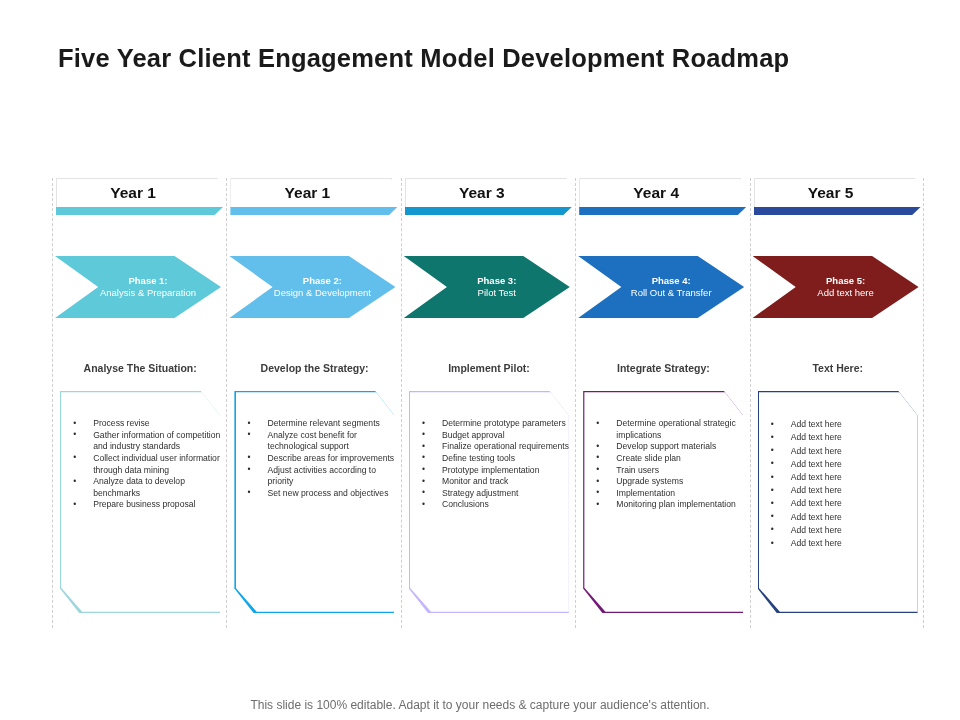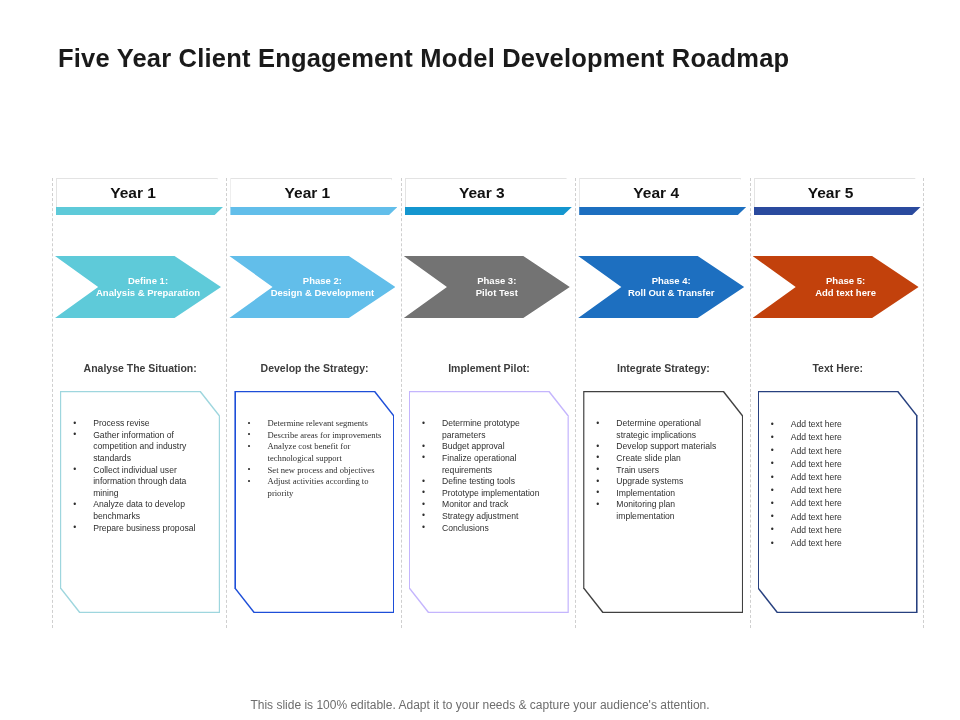--- a/index.html
+++ b/index.html
@@ -105,21 +105,21 @@
   .chevron-text {
     color: #ffffff;
     font-size: 9.5px;
     font-weight: bold;
     line-height: 12.5px;
     text-align: center;
     padding-left: 26px;
     padding-right: 6px;
   }
   .chevron-text .ph-sub {
-    font-weight: bold;
+    font-weight: normal;
   }
 
   
   .section-label {
     position: absolute;
     left: 0;
     top: 184px;
     width: 174.4px;
     text-align: center;
     font-size: 10.5px;
@@ -141,20 +141,21 @@
     overflow: hidden;
   }
   .content-box-inner {
     position: absolute;
     left: 1.2px; top: 1.2px;
     width: calc(100% - 2.4px);
     height: calc(100% - 2.4px);
     background: #ffffff;
     -webkit-clip-path: polygon(0 0, 88% 0, 100% 11%, 100% 100%, 12% 100%, 0 89%);
     clip-path: polygon(0 0, 88% 0, 100% 11%, 100% 100%, 12% 100%, 0 89%);
+    padding-left: 18px;
   }
   .bullets {
     position: absolute;
     left: 0;
     top: 26px;
     width: 100%;
     box-sizing: border-box;
     padding: 0 8px 0 6px;
     margin: 0;
     list-style: none;
@@ -198,21 +199,21 @@
   <div id="page-title">Five Year Client Engagement Model Development Roadmap</div>
 
   <div id="columns">
       <div class="column">
         <div class="year-head">
           <span class="year-label">Year 1</span>
         </div>
         <div class="year-bar" style="background: rgb(94, 202, 217);"></div>
         <div class="chevron" style="background: rgb(94, 202, 217);">
           <div class="chevron-text">
-            <div>Define 1:</div>
+            <div>Phase 1:</div>
             <div class="ph-sub">Analysis &amp; Preparation</div>
           </div>
         </div>
         <div class="section-label">Analyse The Situation:</div>
         <div class="content-box" style="background: rgb(158, 214, 222);">
           <div class="content-box-inner">
             <ul class="bullets">
               <li>Process revise</li>
               <li>Gather information of competition and industry standards</li>
               <li>Collect individual user information through data mining</li>
@@ -227,38 +228,38 @@
           <span class="year-label">Year 1</span>
         </div>
         <div class="year-bar" style="background: rgb(98, 190, 234);"></div>
         <div class="chevron" style="background: rgb(98, 190, 234);">
           <div class="chevron-text">
             <div>Phase 2:</div>
             <div class="ph-sub">Design &amp; Development</div>
           </div>
         </div>
         <div class="section-label">Develop the Strategy:</div>
-        <div class="content-box" style="background: #1d4ed8; font-family: Liberation Serif, serif;">
+        <div class="content-box" style="background: #0ea5e9;">
           <div class="content-box-inner">
             <ul class="bullets">
               <li>Determine relevant segments</li>
+              <li>Analyze cost benefit for technological support</li>
               <li>Describe areas for improvements</li>
-              <li>Analyze cost benefit for technological support</li>
+              <li>Adjust activities according to priority</li>
               <li>Set new process and objectives</li>
-              <li>Adjust activities according to priority</li>
             </ul>
           </div>
         </div>
       </div>
       <div class="column">
         <div class="year-head">
           <span class="year-label">Year 3</span>
         </div>
         <div class="year-bar" style="background: rgb(20, 150, 207);"></div>
-        <div class="chevron" style="background: #737373;">
+        <div class="chevron" style="background: #0f766e;">
           <div class="chevron-text">
             <div>Phase 3:</div>
             <div class="ph-sub">Pilot Test</div>
           </div>
         </div>
         <div class="section-label">Implement Pilot:</div>
         <div class="content-box" style="background: #c4b5fd;">
           <div class="content-box-inner">
             <ul class="bullets">
               <li>Determine prototype parameters</li>
@@ -278,40 +279,40 @@
           <span class="year-label">Year 4</span>
         </div>
         <div class="year-bar" style="background: rgb(29, 111, 192);"></div>
         <div class="chevron" style="background: rgb(29, 111, 192);">
           <div class="chevron-text">
             <div>Phase 4:</div>
             <div class="ph-sub">Roll Out &amp; Transfer</div>
           </div>
         </div>
         <div class="section-label">Integrate Strategy:</div>
-        <div class="content-box" style="background: #404040;">
+        <div class="content-box" style="background: #701a75;">
           <div class="content-box-inner">
             <ul class="bullets">
               <li>Determine operational strategic implications</li>
               <li>Develop support materials</li>
               <li>Create slide plan</li>
               <li>Train users</li>
               <li>Upgrade systems</li>
               <li>Implementation</li>
               <li>Monitoring plan implementation</li>
             </ul>
           </div>
         </div>
       </div>
       <div class="column">
         <div class="year-head">
           <span class="year-label">Year 5</span>
         </div>
         <div class="year-bar" style="background: rgb(42, 74, 158);"></div>
-        <div class="chevron" style="background: #c2410c;">
+        <div class="chevron" style="background: #7f1d1d;">
           <div class="chevron-text">
             <div>Phase 5:</div>
             <div class="ph-sub">Add text here</div>
           </div>
         </div>
         <div class="section-label">Text Here:</div>
         <div class="content-box" style="background: rgb(39, 64, 127);">
           <div class="content-box-inner">
             <ul class="bullets tight">
               <li>Add text here</li>

